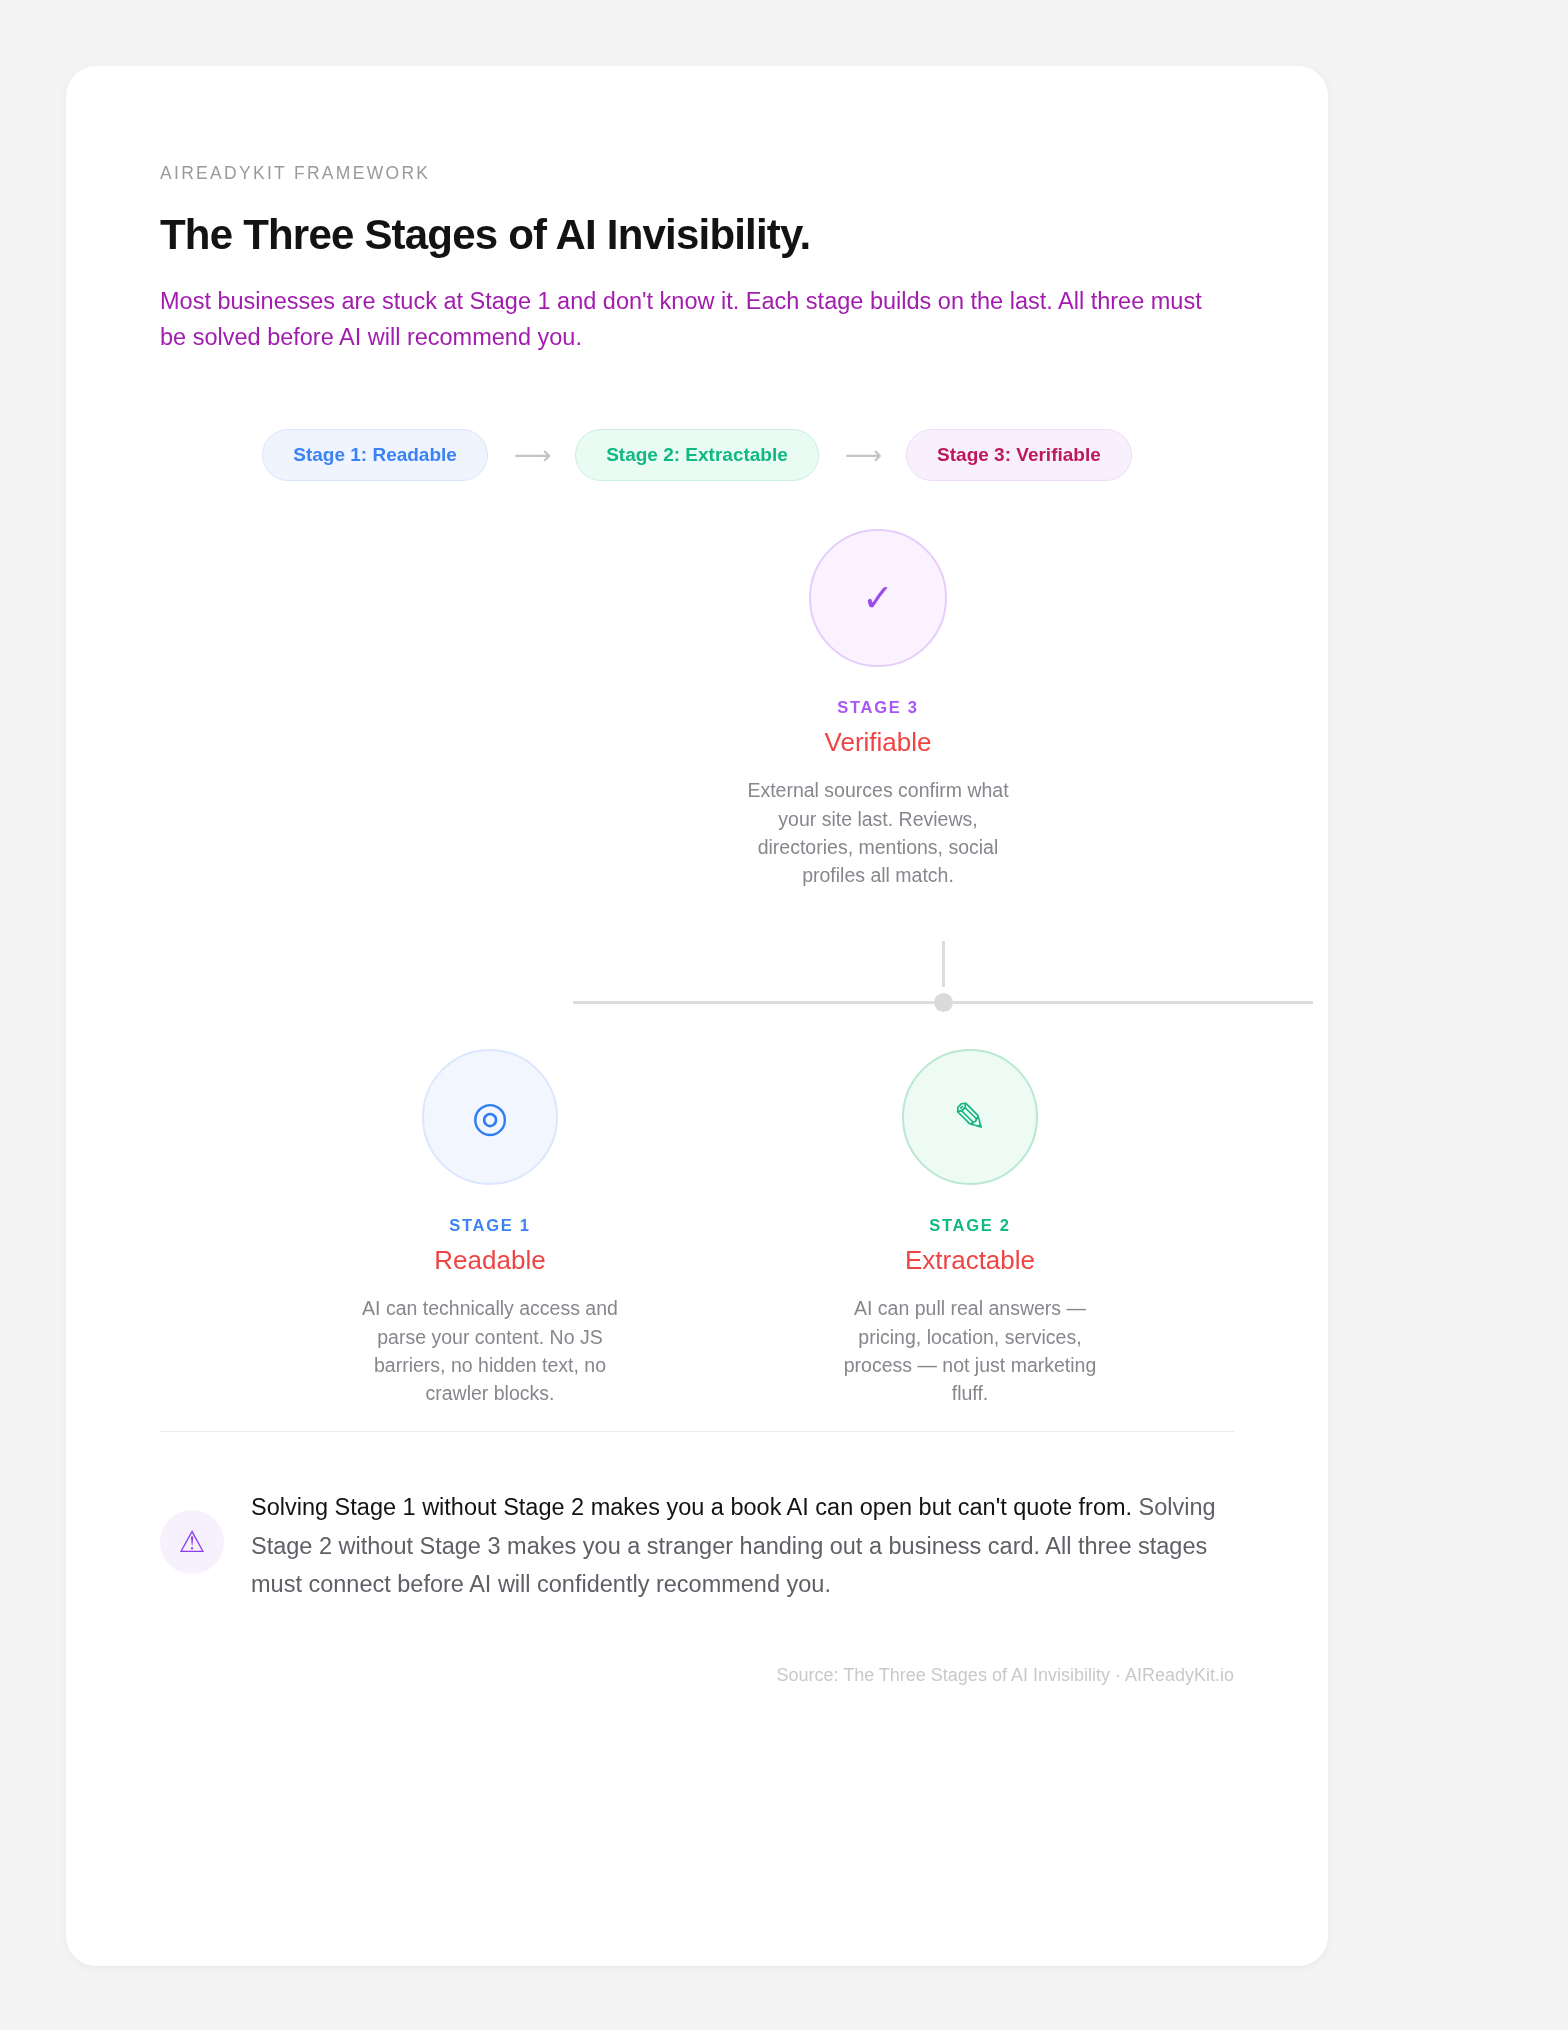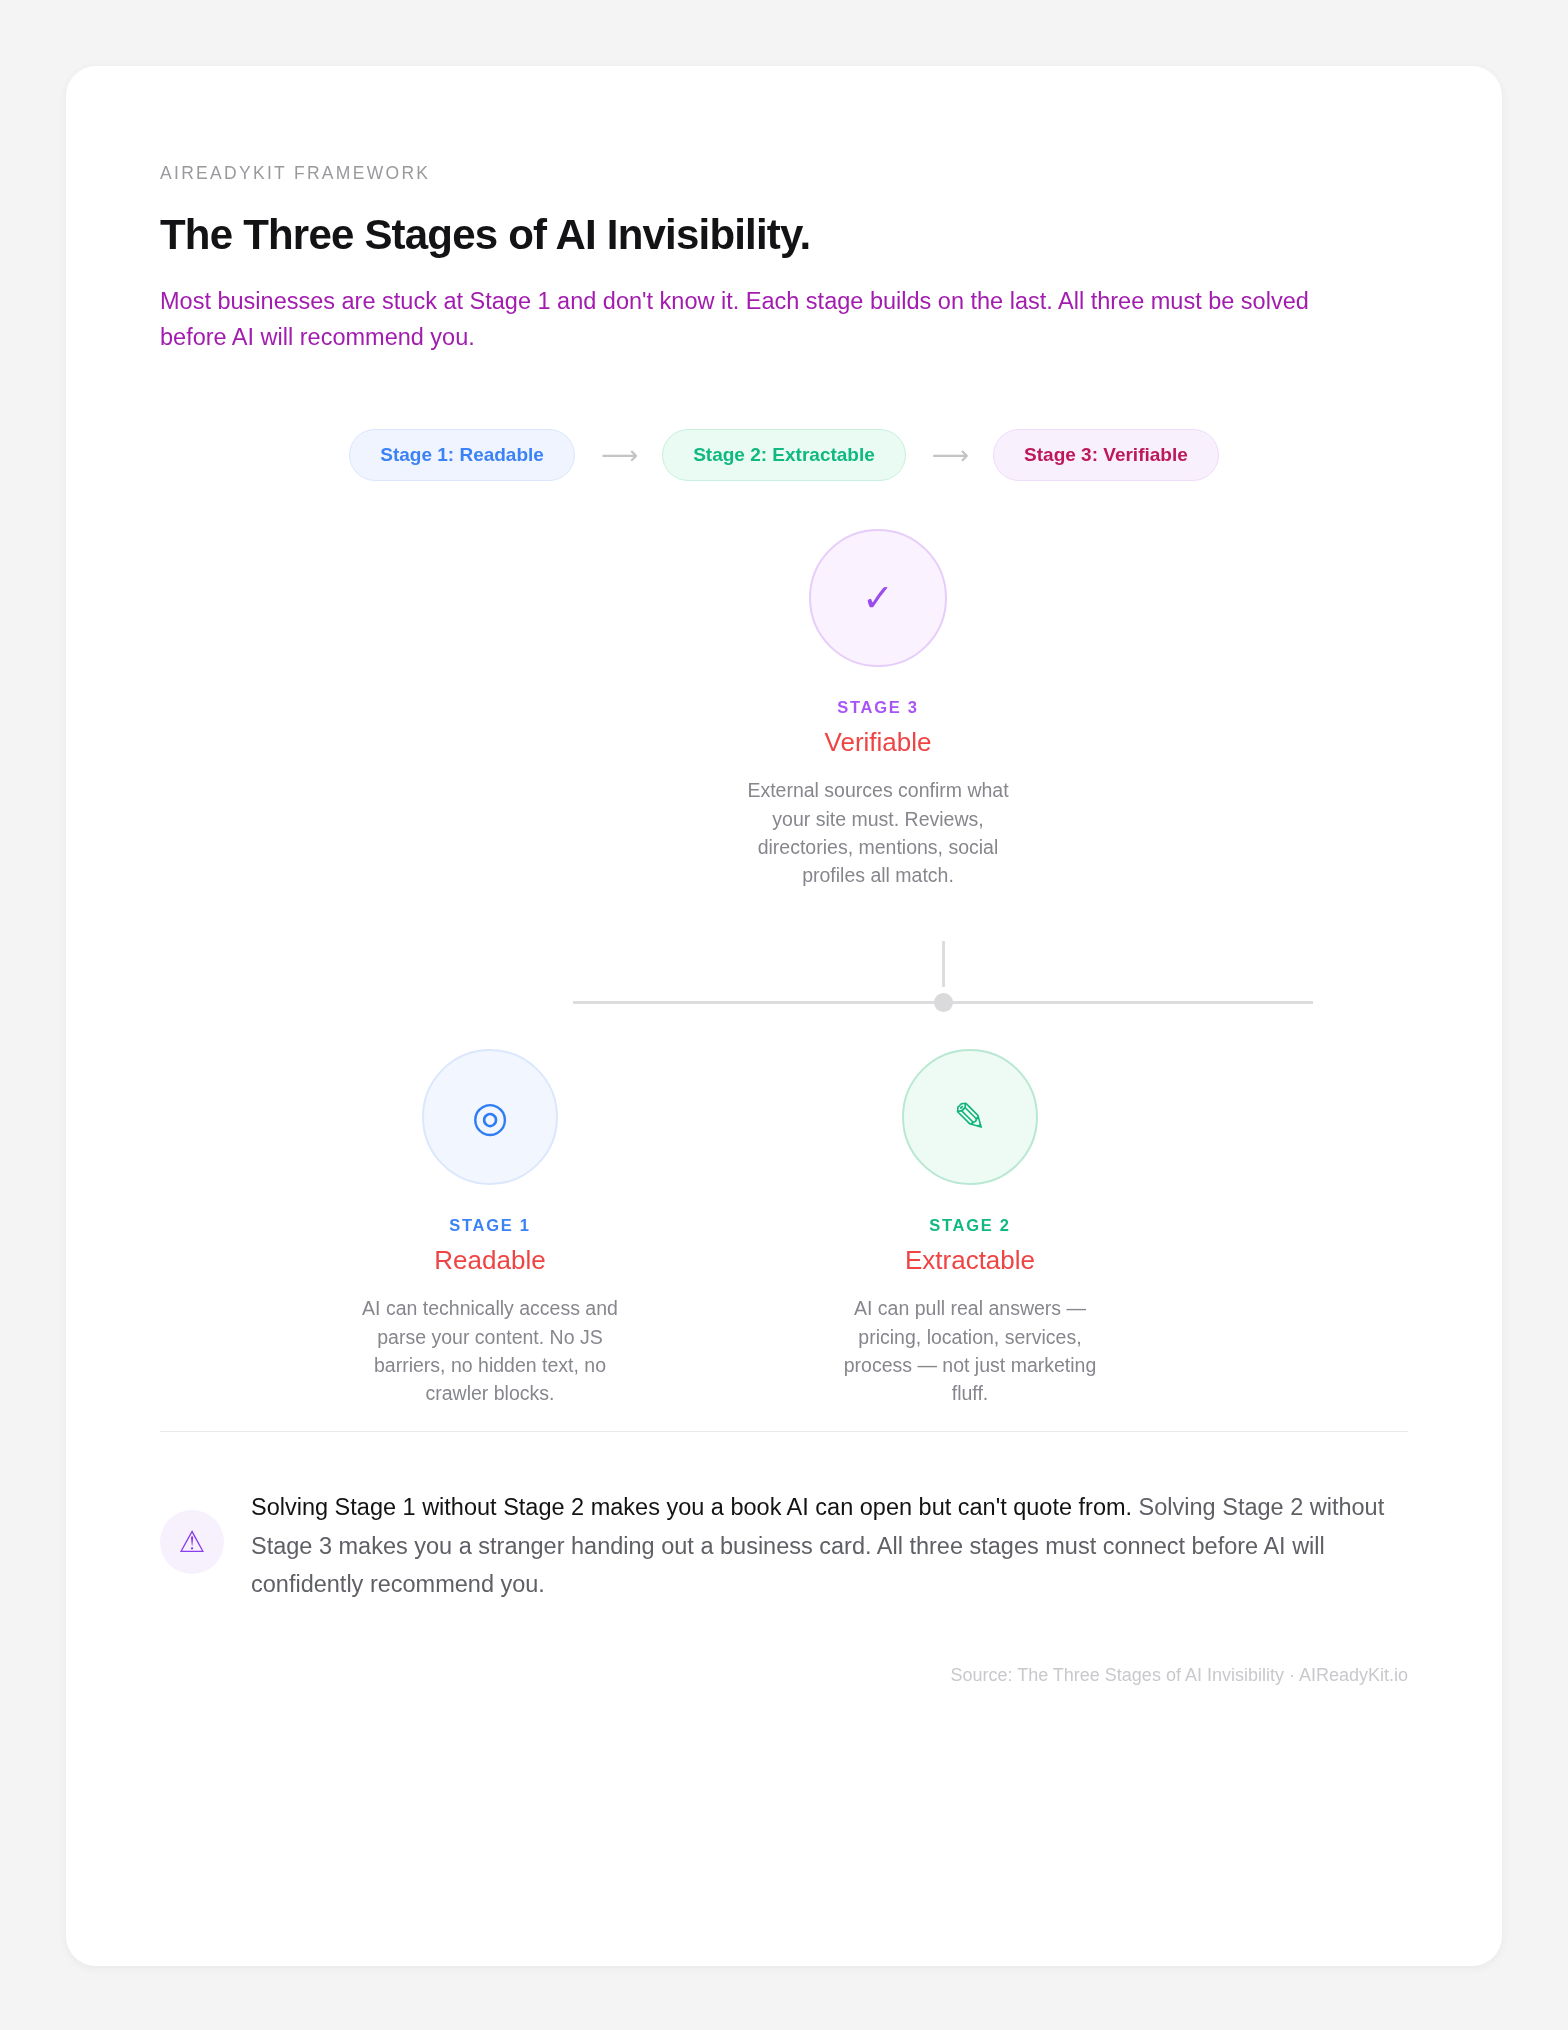--- a/index.html
+++ b/index.html
@@ -17,21 +17,21 @@
 
   .page {
     position: relative;
     width: 1568px;
     height: 2030px;
     padding: 66px;
   }
 
   .card {
     position: relative;
-    width: 1436px;
+    width: 1262px;
     height: 1900px;
     background: #ffffff;
     border-radius: 30px;
     box-shadow: 0 2px 10px rgba(0,0,0,0.05);
     padding: 0 94px;
   }
 
   
   .eyebrow {
     padding-top: 97px;
@@ -244,21 +244,21 @@
     </div>
 
     <div class="diagram">
 
       <div class="node node-top">
         <div class="circle c3">
           <span class="glyph">✓</span>
         </div>
         <div class="stage-tag tag3">STAGE 3</div>
         <div class="stage-name">Verifiable</div>
-        <div class="stage-desc">External sources confirm what your site must. Reviews, directories, mentions, social profiles all match.</div>
+        <div class="stage-desc">External sources confirm what your site last. Reviews, directories, mentions, social profiles all match.</div>
       </div>
 
       <div class="conn-stem"></div>
       <div class="conn-bar"></div>
       <div class="conn-dot"></div>
 
       <div class="node node-left">
         <div class="circle c1">
           <span class="glyph">◎</span>
         </div>

